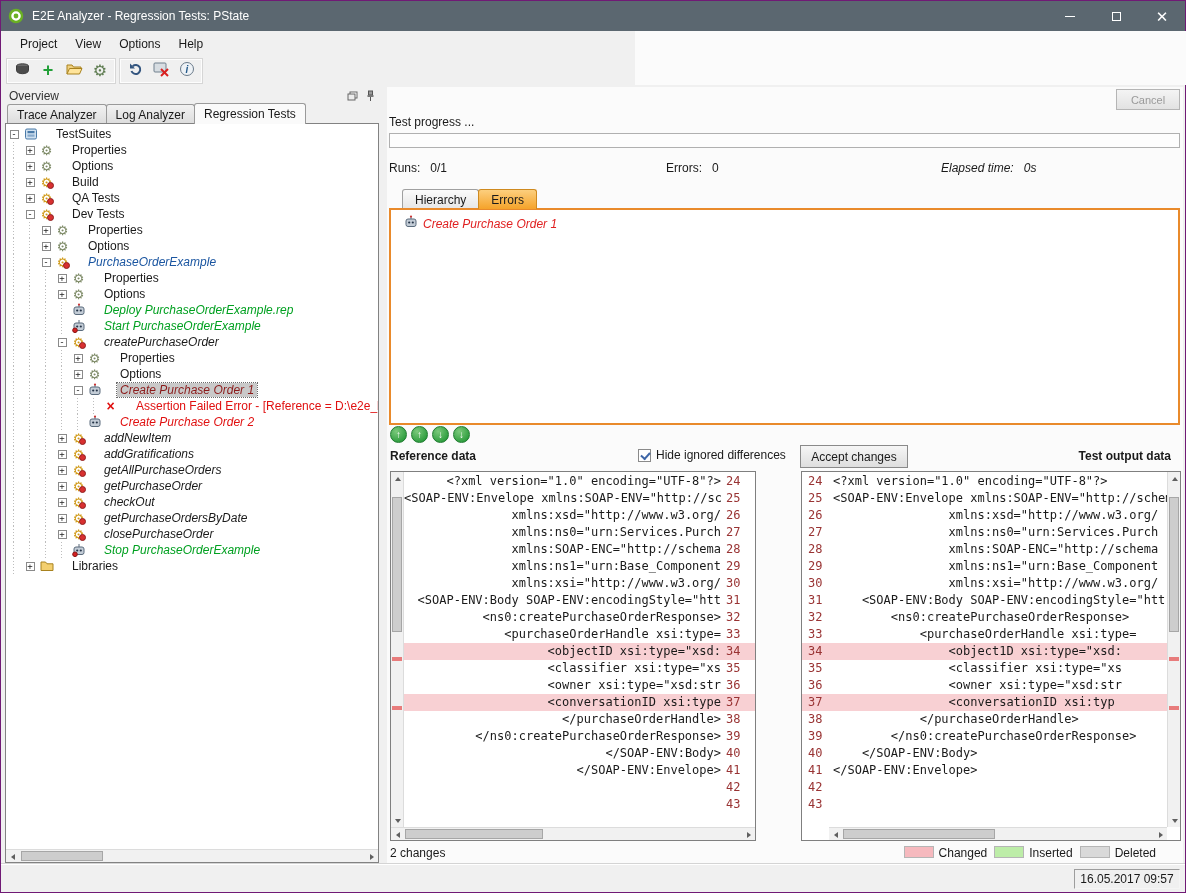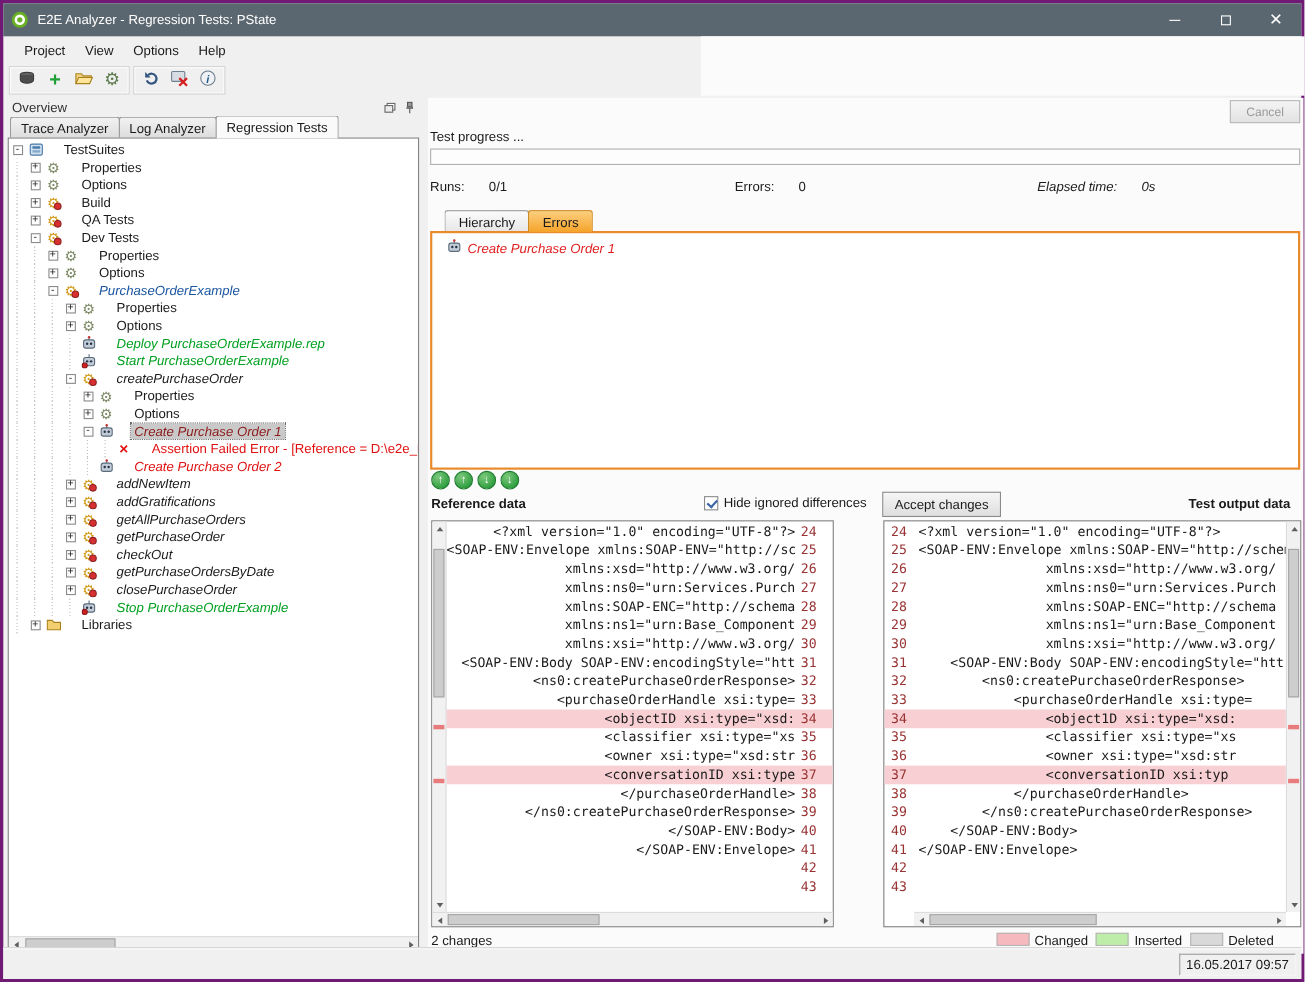--- a/index.html
+++ b/index.html
@@ -1,18 +1,18 @@
 <!DOCTYPE html>
 <html><head>
 <meta charset="utf-8">
 <style>
   * { margin:0; padding:0; box-sizing:border-box; }
   html,body { width:1186px; height:893px; overflow:hidden; font-family:"Liberation Sans", sans-serif; font-size:12px; color:#1a1a1a; }
   body { background:#f0f0f0; position:relative; }
-  .window { position:absolute; inset:0; border:3px solid #701a75; }
+  .window { position:absolute; inset:0; border:1px solid #701a75; }
 
   
   .titlebar { position:absolute; left:0; top:0; width:100%; height:30px; background:#5b6770; display:flex; align-items:center; }
   .titlebar .app-icon { margin:0 8px 0 7px; display:flex; }
   .titlebar .title { color:#fff; font-size:12px; }
   .win-controls { position:absolute; right:0; top:0; height:30px; display:flex; }
   .win-btn { width:46px; height:30px; display:flex; align-items:center; justify-content:center; color:#fff; }
   .glyph-min { width:10px; height:1px; background:#fff; display:block; }
   .glyph-max { width:9px; height:9px; border:1px solid #fff; display:block; }
   .glyph-close { font-size:15px; line-height:1; }
@@ -71,21 +71,21 @@
   
   .right-panel { position:absolute; left:386px; top:86px; width:796px; height:778px; background:#fbfbfb; }
   .cancel-btn { position:absolute; right:3px; top:2px; width:64px; height:21px; background:linear-gradient(#f4f4f4,#e2e2e2); border:1px solid #b5b5b5; color:#9a9a9a; font-size:11px; font-family:"Liberation Sans",sans-serif; }
   .progress-label { position:absolute; left:2px; top:28px; }
   .progress-bar { position:absolute; left:2px; top:46px; width:791px; height:15px; border:1px solid #b0b0b0; background:#fdfdfd; }
   .progress-fill { height:100%; background:#8ccc6e; width:0; }
   .stats { position:absolute; left:0; top:74px; width:100%; height:15px; }
   .stat-runs { position:absolute; left:2px; }
   .stat-errors { position:absolute; left:279px; }
   .stat-elapsed { position:absolute; left:554px;font-style:italic; }
-  .stat-val { margin-left:22px;text-align:right; }
+  .stat-val { margin-left:10px;text-align:right; }
   .result-tabs { position:absolute; left:15px; top:101px; height:21px; display:flex; align-items:flex-end; }
   .rtab { padding:3px 12px 2px; border:1px solid #a0a0a0; border-bottom:none; background:linear-gradient(#fbfbfb,#e6e6e6); margin-right:-1px; border-radius:3px 3px 0 0; position:relative; }
   .rtab.active { background:linear-gradient(#fccf7e,#f5a32a); border-color:#cf8a1f; z-index:2; }
   .errors-panel { position:absolute; left:2px; top:121px; width:791px; height:217px; border:2px solid #e98a2b; background:#fff; }
   .err-item { display:flex; align-items:center; gap:5px; margin:5px 0 0 13px; font-style:italic; color:#e02020; }
 
   
   .nav-btns { position:absolute; left:3px; top:339px; display:flex; gap:4px; }
   .nav-circle { width:17px; height:17px; border-radius:50%; border:1px solid #1f7a2f; background:radial-gradient(circle at 35% 30%, #7cc97c, #2f9e3f 75%); color:#fff; font-size:10px; font-weight:bold; display:flex; align-items:center; justify-content:center; line-height:1; }
   .ref-label { position:absolute; left:3px; top:362px; font-weight:bold; }

